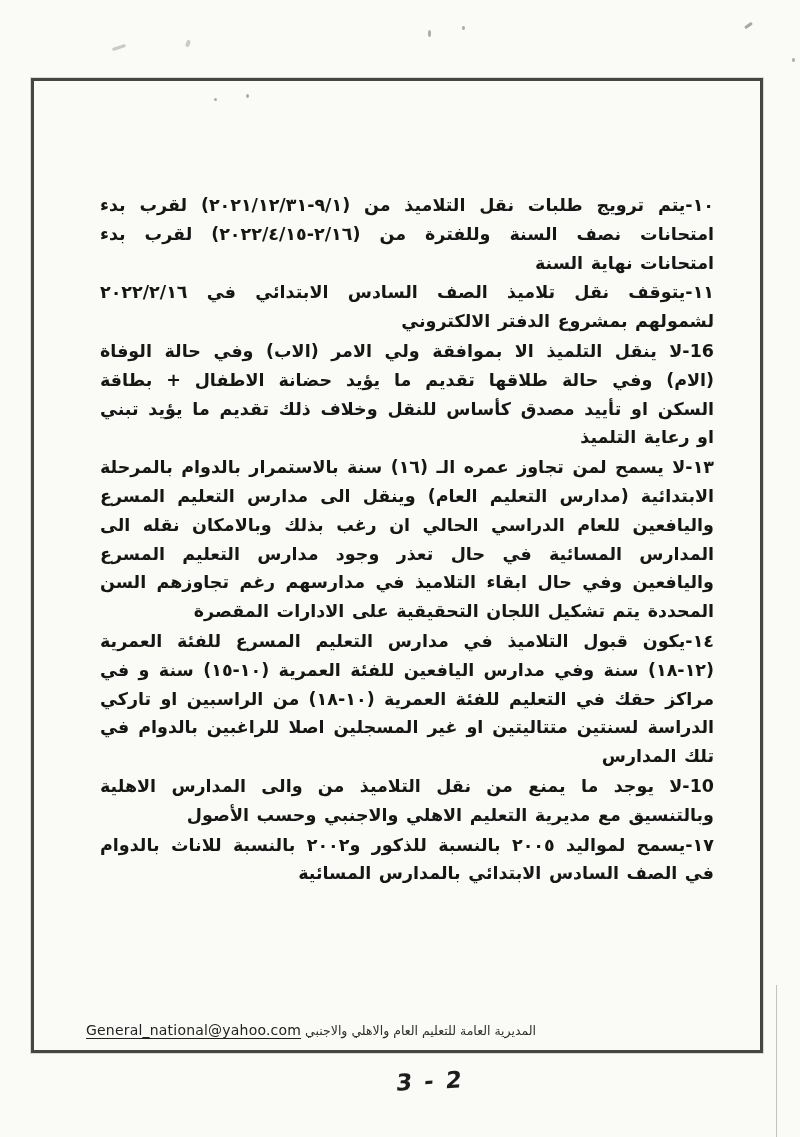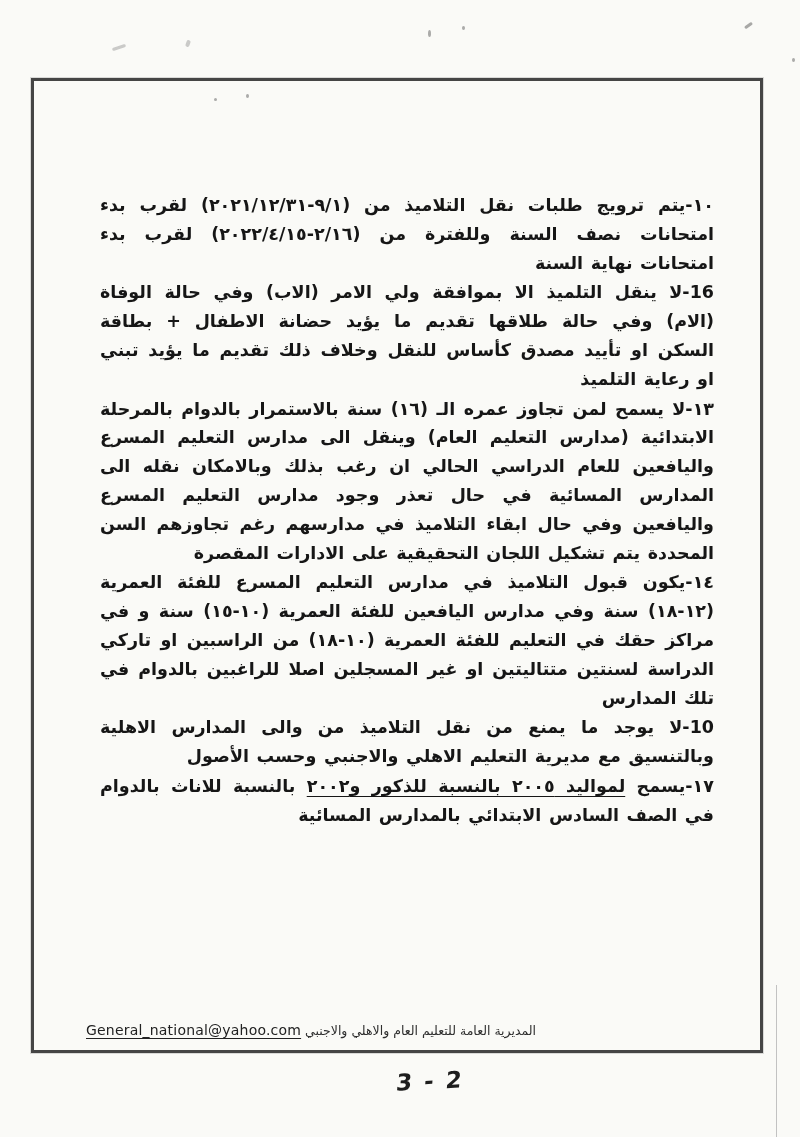--- a/index.html
+++ b/index.html
@@ -17,21 +17,21 @@
   .content{
     position:absolute;top:110px;right:46px;left:66px;
     direction:rtl;text-align:justify;
   }
   p.item{
     margin:0 0 1px 0;
     font-size:17.5px;font-weight:700;color:#161616;
     line-height:28.8px;word-spacing:1.5px;
     text-align:justify;
   }
-  p.item .u{text-decoration:underline;text-underline-offset:4px;}
+  p.item .u{text-underline-offset:4px;}
   .footer{
     position:absolute;left:52px;bottom:12px;direction:rtl;
     font-size:12.5px;color:#2e2e2e;white-space:nowrap;
   }
   .footer .email{
     direction:ltr;unicode-bidi:embed;
     font-size:14px;color:#222;text-decoration:underline;
     text-underline-offset:3px;letter-spacing:.2px;
   }
   .page-num{
@@ -55,20 +55,21 @@
   <div class="pencil" style="left:744px;top:24px;width:9px;height:3px;transform:rotate(-35deg);background:#555;"></div>
   <div class="speck" style="left:792px;top:58px;width:3px;height:4px;"></div>
   <div class="speck" style="left:246px;top:94px;width:3px;height:4px;"></div>
   <div class="speck" style="left:214px;top:98px;width:3px;height:3px;"></div>
   <div class="edge-line"></div>
 
   <div class="frame">
 
     <div class="content">
         <p class="item"><span>١٠-يتم ترويج طلبات  نقل التلاميذ من (٩/١-٢٠٢١/١٢/٣١) لقرب بدء امتحانات نصف السنة وللفترة من (٢/١٦-٢٠٢٢/٤/١٥) لقرب بدء امتحانات نهاية السنة</span></p>
+        <p class="item"><span>١١-يتوقف نقل تلاميذ الصف السادس الابتدائي في ٢٠٢٢/٢/١٦ لشمولهم بمشروع الدفتر الالكتروني</span></p>
         <p class="item"><span>16-لا ينقل التلميذ  الا بموافقة ولي الامر (الاب) وفي حالة الوفاة (الام) وفي حالة طلاقها تقديم ما يؤيد حضانة الاطفال + بطاقة السكن او تأييد مصدق كأساس للنقل وخلاف ذلك تقديم ما يؤيد  تبني او رعاية التلميذ</span></p>
         <p class="item"><span>١٣-لا يسمح لمن تجاوز عمره الـ (١٦) سنة بالاستمرار بالدوام بالمرحلة الابتدائية (مدارس التعليم العام) وينقل الى مدارس  التعليم المسرع واليافعين للعام الدراسي الحالي ان رغب بذلك  وبالامكان نقله الى المدارس المسائية في حال تعذر وجود مدارس التعليم المسرع واليافعين وفي حال ابقاء التلاميذ في مدارسهم رغم تجاوزهم السن المحددة يتم تشكيل اللجان التحقيقية على الادارات المقصرة</span></p>
         <p class="item"><span>١٤-يكون قبول التلاميذ في مدارس التعليم المسرع للفئة العمرية (١٢-١٨) سنة وفي مدارس اليافعين للفئة العمرية (١٠-١٥) سنة  و في مراكز حقك في التعليم للفئة العمرية (١٠-١٨) من الراسبين او تاركي الدراسة لسنتين متتاليتين او غير المسجلين اصلا للراغبين بالدوام في تلك المدارس</span></p>
         <p class="item"><span>10-لا يوجد ما يمنع من نقل التلاميذ من والى المدارس الاهلية وبالتنسيق مع مديرية التعليم الاهلي والاجنبي وحسب الأصول</span></p>
         <p class="item"><span>١٧-يسمح </span><span class="u">لمواليد ٢٠٠٥ بالنسبة للذكور و٢٠٠٢</span><span> بالنسبة للاناث بالدوام في الصف السادس الابتدائي بالمدارس المسائية</span></p>
       </div>
 
     <div class="footer">
       <span>المديرية العامة للتعليم العام والاهلي والاجنبي</span>
       <span> </span>

